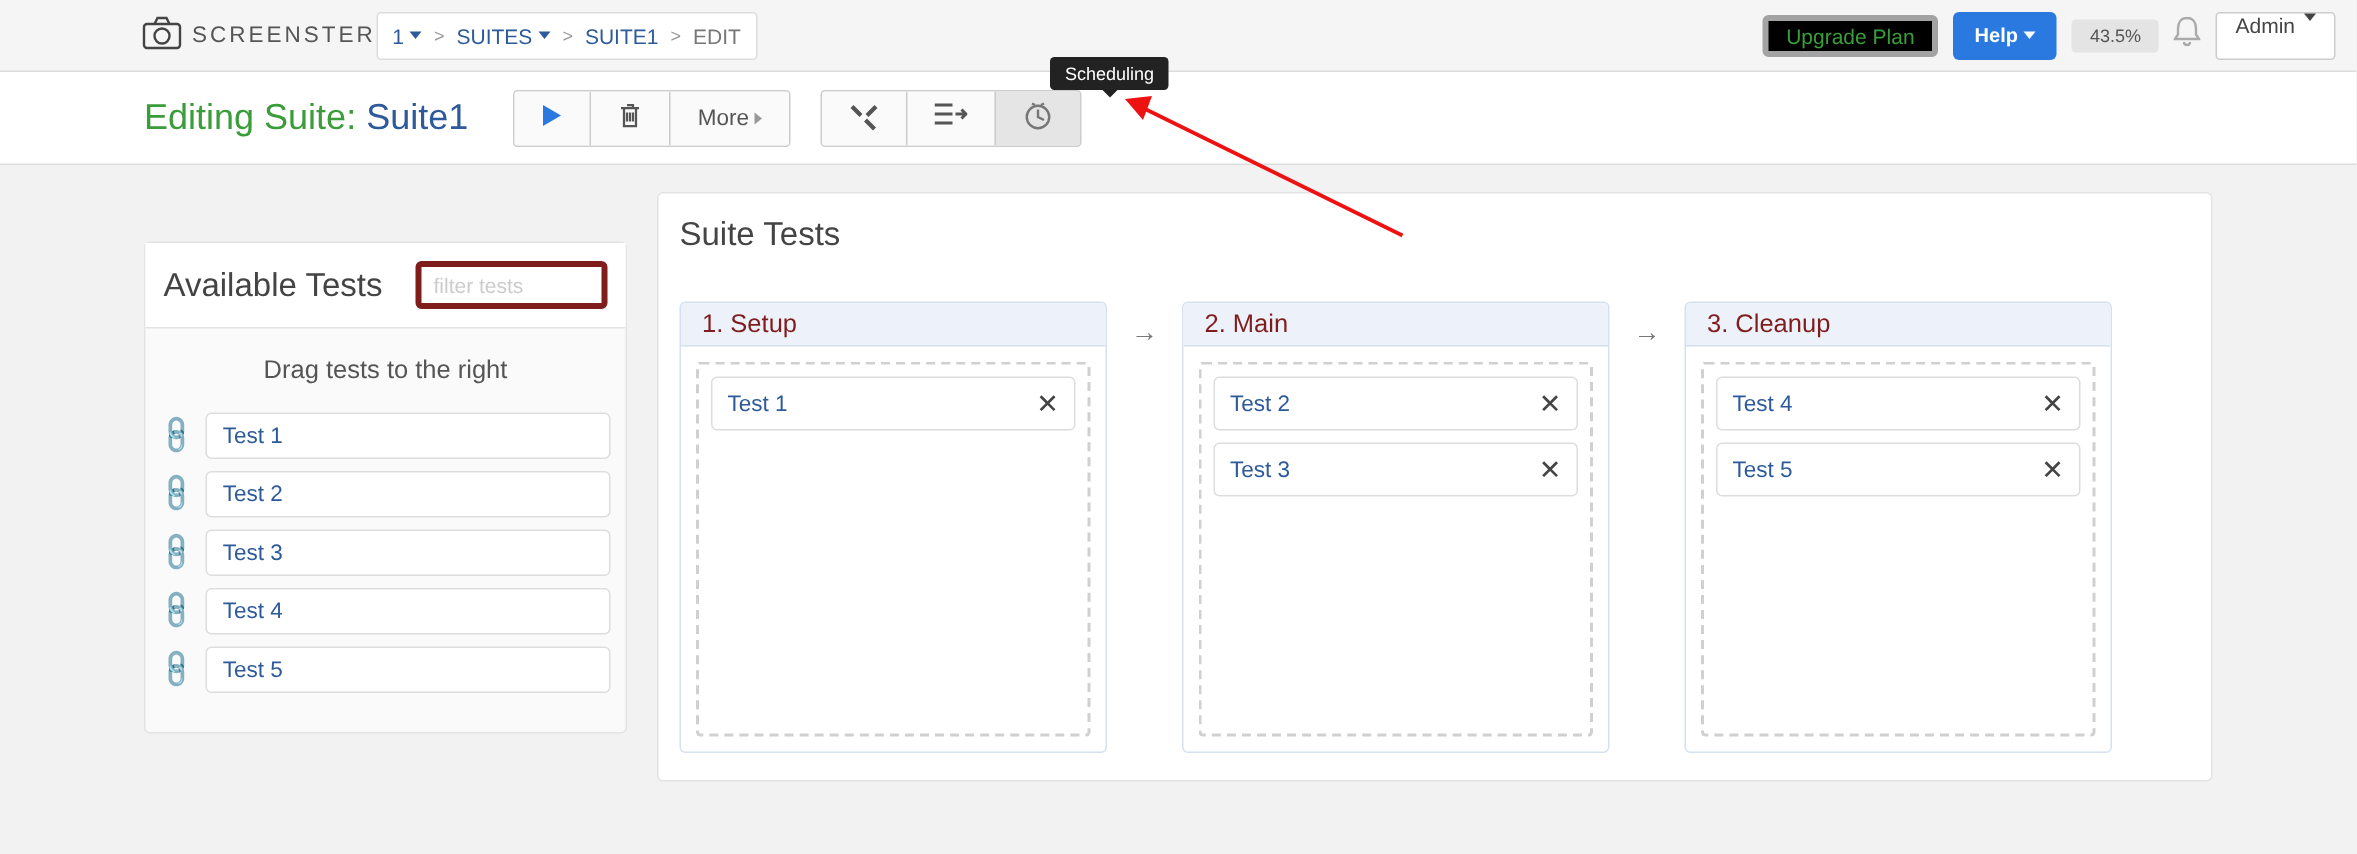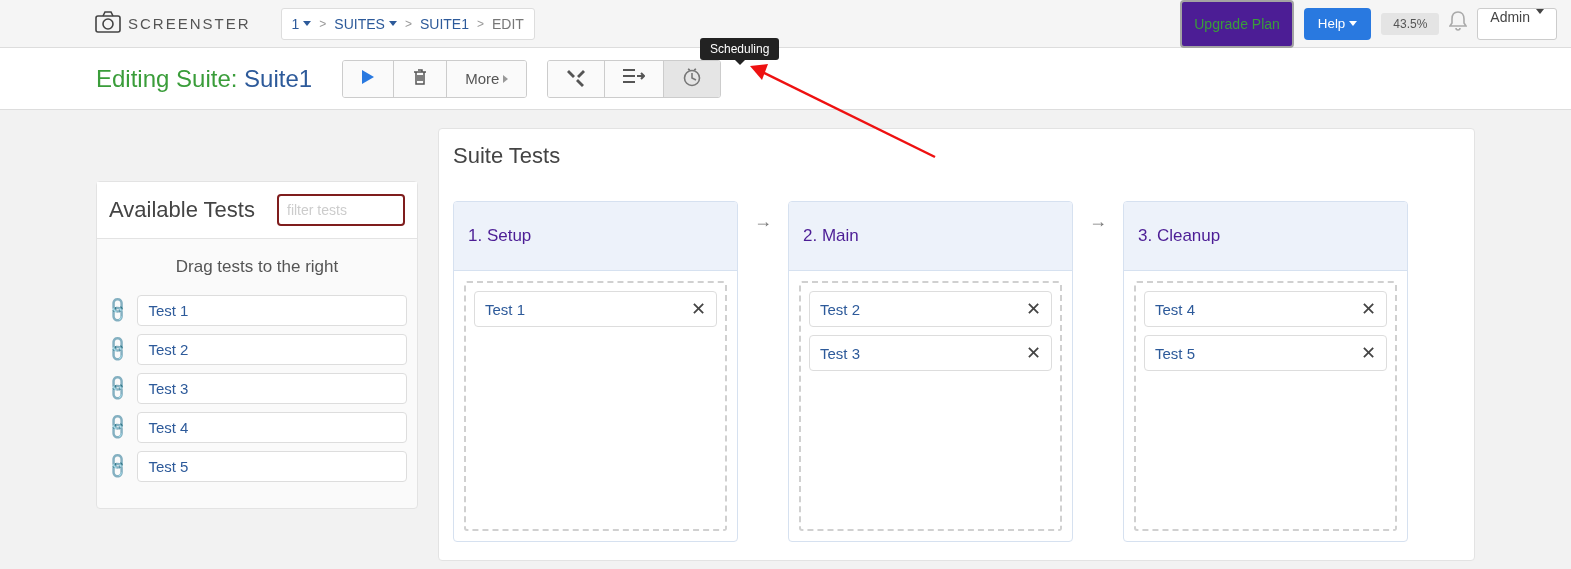--- a/index.html
+++ b/index.html
@@ -15,21 +15,20 @@
     background: #f5f5f5;
     border-bottom: 1px solid #ddd;
     height: 48px;
     padding: 0 14px;
   }
   .logo {
     display: flex;
     align-items: center;
     gap: 6px;
     margin-left: 80px;
-    margin-right: 30px;
     letter-spacing: 2px;
     color: #555;
     font-weight: 500;
     font-size: 15px;
   }
   .breadcrumb {
     display: flex;
     align-items: center;
     border: 1px solid #ddd;
     border-radius: 3px;
@@ -39,26 +38,26 @@
     gap: 8px;
   }
   .breadcrumb .bc-item { color: #2d5a9a; cursor: pointer; display: flex; align-items: center; gap: 4px;}
   .breadcrumb .bc-item.static { color: #777; cursor: default; }
   .breadcrumb .sep { color: #999; font-size: 12px; }
   .caret {
     width:0;height:0;border-left:4px solid transparent;border-right:4px solid transparent;border-top:5px solid currentColor;display:inline-block;
   }
   .topright { margin-left: auto; display: flex; align-items: center; gap: 10px; }
   .btn-outline {
-    border: 2px solid #a3a3a3; color: #3a9d3a; background: #4c1d95; border-radius: 4px;
-    height: 48px; padding: 0 12px; cursor: pointer; font-size: 14px;
+    border: 4px solid #a3a3a3; color: #3a9d3a; background: #000000; border-radius: 4px;
+    height: 28px; padding: 0 12px; cursor: pointer; font-size: 14px;
   }
   .btn-primary {
     background: #2979e0; color: #fff; border: none; border-radius: 4px;
-    height: 32px; padding: 0 14px; cursor: pointer; display:flex; align-items:center; gap:4px;
+    height: 32px; padding: 0 14px; cursor: pointer; display:flex; align-items:center; gap:4px;font-weight:bold;
   }
   .percent-badge {
     background: #e4e4e4; border-radius: 3px; padding: 4px 12px; font-size: 12px; color: #555;
   }
   .bell-icon { color: #bbb; font-size: 20px; }
   .admin-dd {
     border: 1px solid #ccc; border-radius: 3px; background: #fff; height: 32px;
     padding: 0 12px; display: flex; align-items: flex-start; gap: 6px; cursor: pointer;
   }
 
@@ -92,21 +91,21 @@
   .main { display: flex; gap: 20px; padding: 18px 96px; align-items: center; }
   .panel-left {
     background: #fafafa; border: 1px solid #e3e3e3; border-radius: 4px; width: 322px;
   }
   .panel-left-hdr {
     background: #fff; display: flex; align-items: center; justify-content: space-between;
     padding: 12px 12px; border-bottom: 1px solid #e3e3e3;
   }
   .panel-left-hdr h3 { font-size: 22px; font-weight: 500; color: #444; }
   .filter-input {
-    border: 2px solid #7f1d1d; border-radius: 4px; height: 32px; width: 128px;
+    border: 4px solid #7f1d1d; border-radius: 4px; height: 32px; width: 128px;
     padding: 0 8px; font-size: 14px;
   }
   .filter-input::placeholder { color: #ccc; }
   .drag-hint { text-align: center; color: #555; font-size: 17px; padding: 18px 0 10px; }
   .avail-list { padding: 0 10px 18px; }
   .avail-item { display: flex; align-items: center; gap: 8px; margin: 8px 0; }
   .link-ico { color: #7c98c9; transform: rotate(-45deg); font-size: 18px; }
   .test-pill {
     flex: 1; background: #fff; border: 1px solid #ddd; border-radius: 4px;
     padding: 6px 10px; color: #2d5a9a; cursor: grab; font-size: 15px;
@@ -116,21 +115,21 @@
     flex: 1; background: #fff; border: 1px solid #e3e3e3; border-radius: 4px;
     padding: 14px 14px 18px;
   }
   .panel-right h3 { font-size: 22px; font-weight: 500; color: #444; margin-bottom: 32px; }
   .cols { display: flex; align-items: flex-start; gap: 10px; }
   .col {
     width: 285px; border: 1px solid #d6e1f0; border-radius: 4px; overflow: hidden;
     display: flex; flex-direction: column;
   }
   .col-hdr {
-    background: #edf2fa; color: #4c1d95; font-size: 17px; padding: 24px 14px;
+    background: #edf2fa; color: #7f1d1d; font-size: 17px; padding: 4px 14px;
     border-bottom: 1px solid #d6e1f0;
   }
   .col-body {
     border: 2px dashed #d0d0d0; border-radius: 3px; margin: 10px; padding: 8px;
     min-height: 250px;
   }
   .col-test {
     background: #fff; border: 1px solid #ddd; border-radius: 4px;
     padding: 6px 10px; color: #2d5a9a; display:flex; align-items:center; justify-content:space-between;
     margin-bottom: 8px; font-size: 15px;

